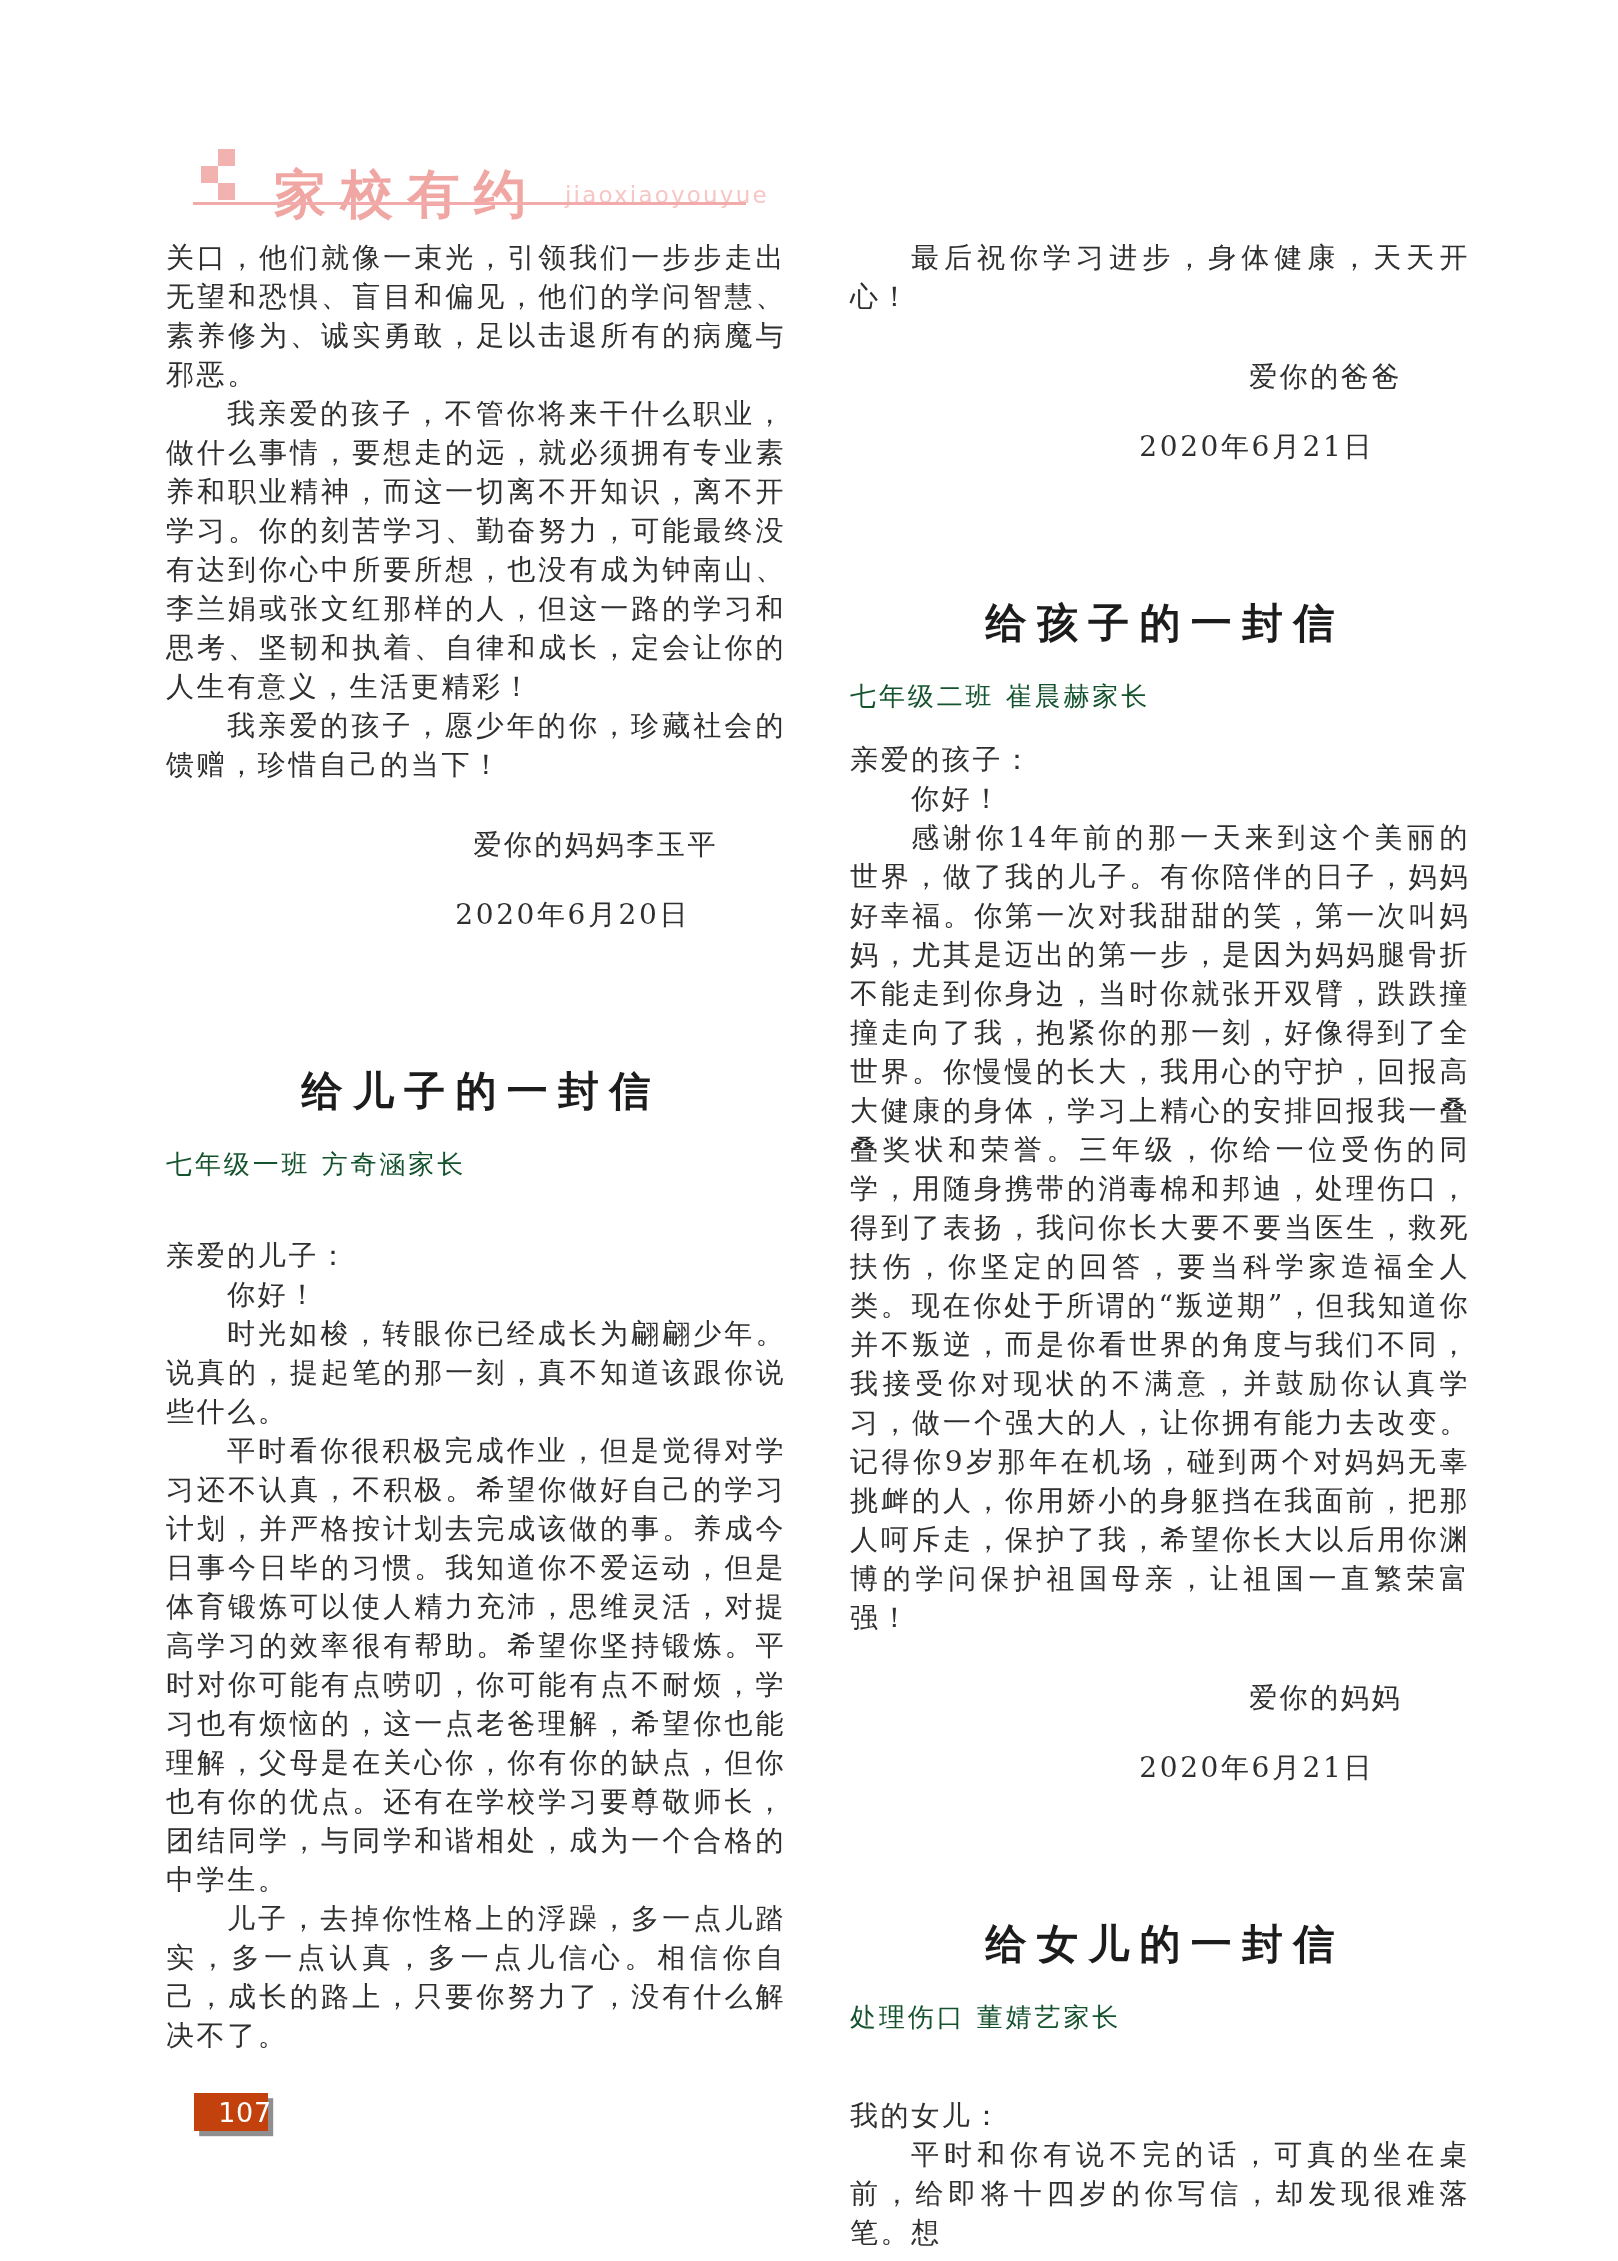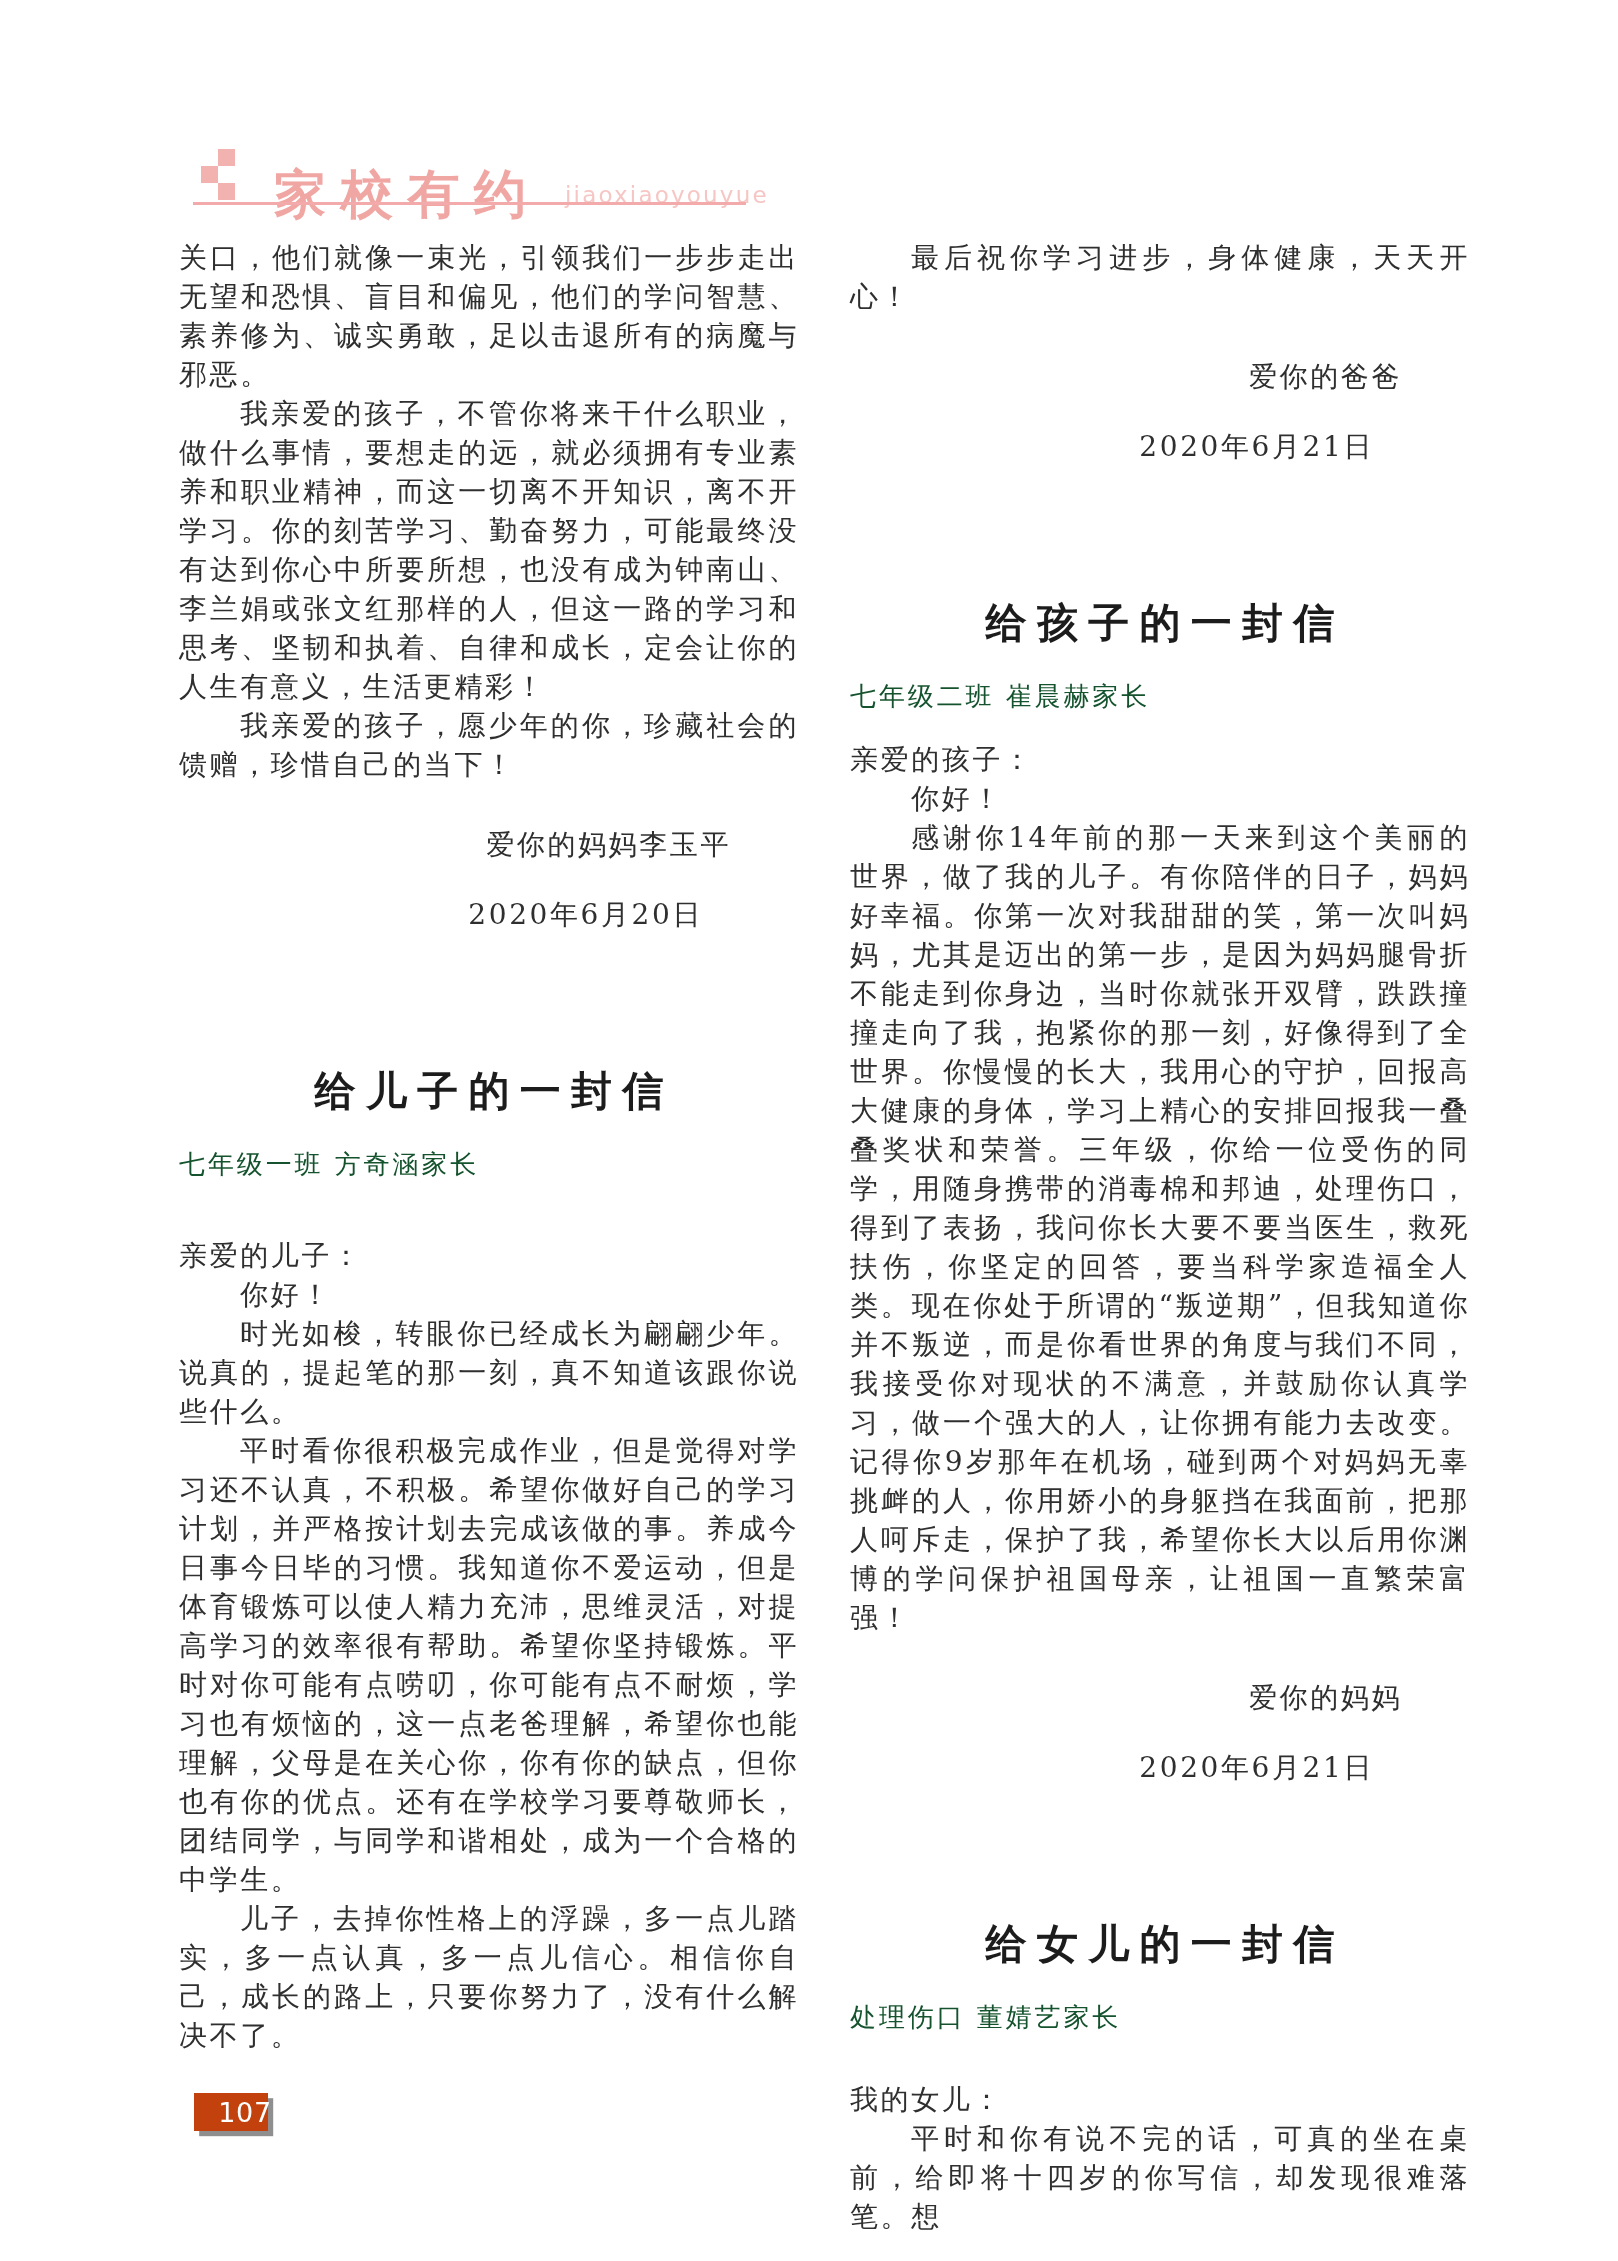--- a/index.html
+++ b/index.html
@@ -29,21 +29,21 @@
     position:absolute; left:193px; top:202px; width:553px; height:2.9px;
     background:#f2abaa;
   }
 
   
   .col {
     position:absolute; top:238px; width:620px;
     font-size:28px; line-height:39px; letter-spacing:2.6px;
     text-align:justify; color:#2f2f2f;
   }
-  #left-col  { left:179px; }
+  #left-col  { left:166px; }
   #right-col { left:850px; }
 
   .para { text-align:justify; }
   .ind  { text-indent:61px; }
 
   .sig  { text-align:right; padding-right:68px; }
   .date { text-align:right; padding-right:96px; white-space:nowrap;margin-top:31px; }
 
   .title {
     font-size:41px; line-height:46px; font-weight:bold; color:#1c1c1c;
@@ -52,21 +52,21 @@
   .byline {
     font-size:26px; line-height:32px; text-align:left;
     letter-spacing:2.9px; white-space:nowrap; color:#14532d;
   }
 
   .mt-sig    { margin-top:41px; }
   .mt-title  { margin-top:134px; }
   .mt-byline { margin-top:34px; }
   .mt-sal-a  { margin-top:56px; }
   .mt-sal-b  { margin-top:28px; }
-  .mt-sal-c  { margin-top:47px; }
+  .mt-sal-c  { margin-top:63px; }
 
   
   .pagenum {
     position:absolute; left:194px; top:2093px; width:46px; height:38px;
     background:#c2410c; box-shadow:5.2px 5.2px 0 #8f8f8f;
     color:#ffffff; font-family:"DejaVu Sans", sans-serif; font-size:27px;
     display:flex; align-items:center; justify-content:center; letter-spacing:0.7px;padding-left:28px;
   }
 </style>
 </head>

